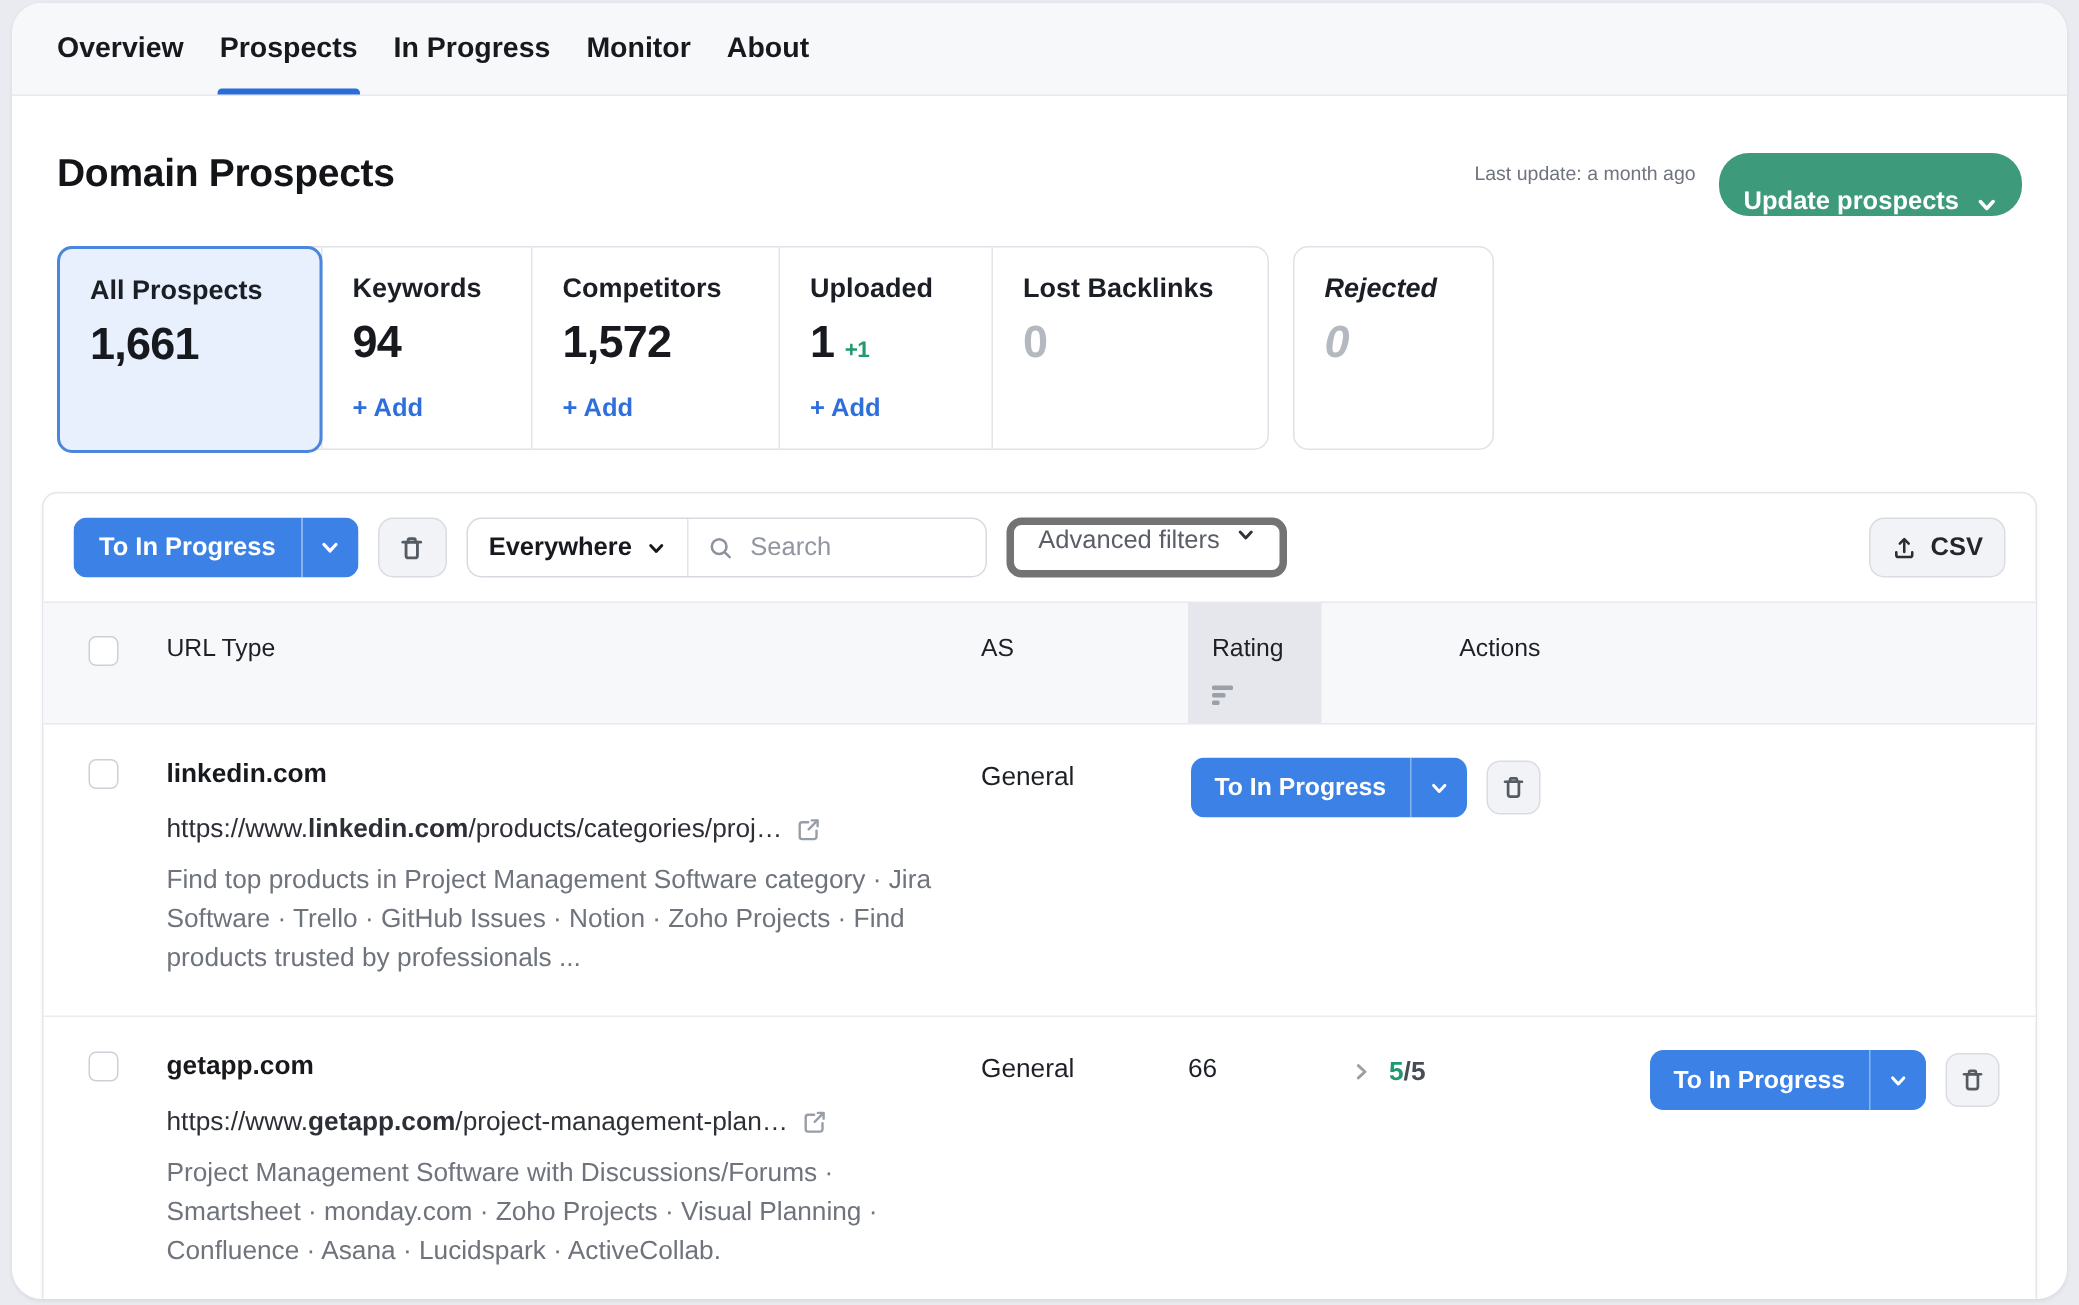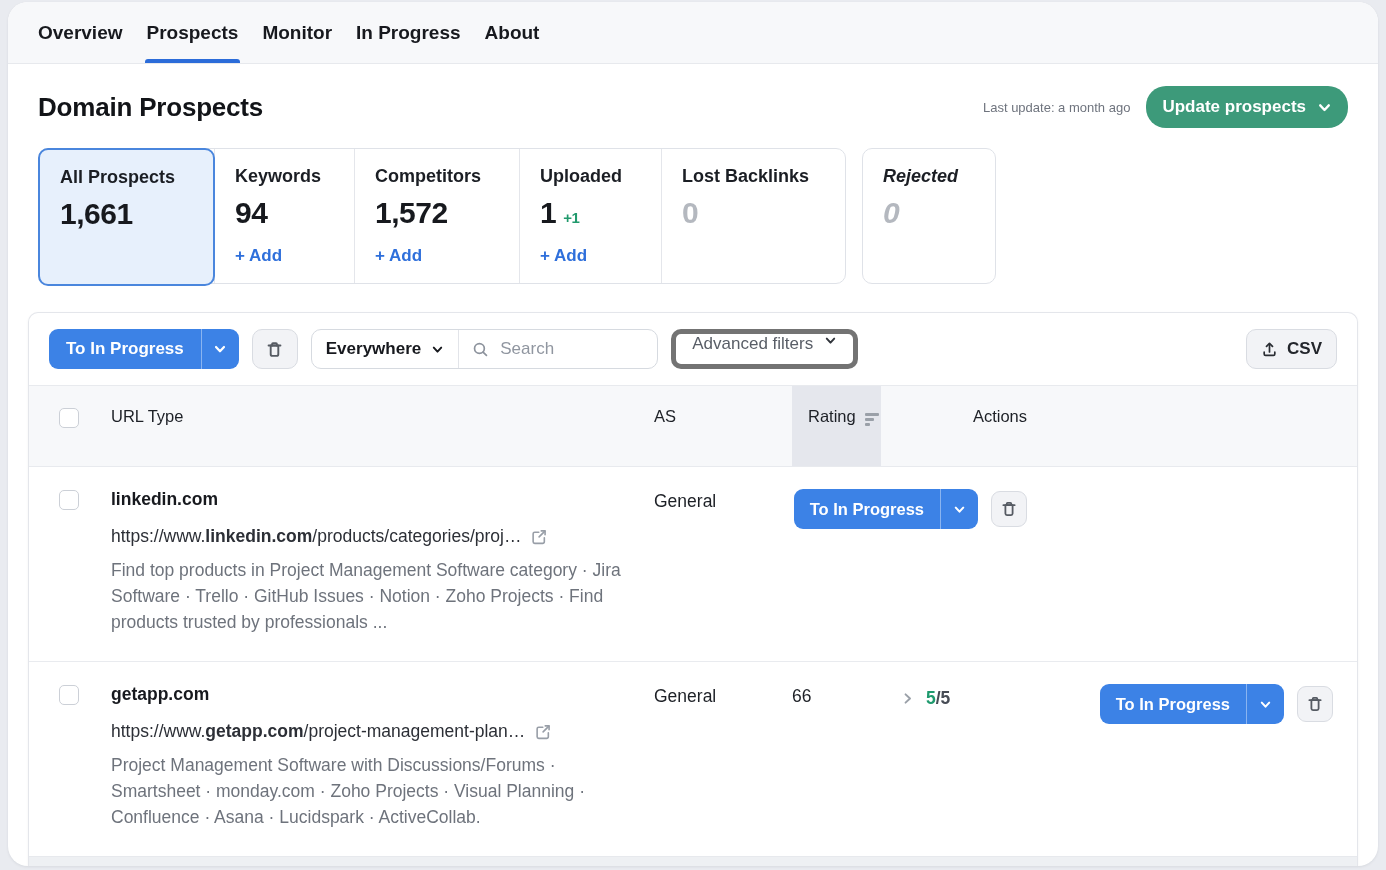--- a/index.html
+++ b/index.html
@@ -18,21 +18,21 @@
   }
   
   .tabbar{height:61px;background:#f7f8fa;border-bottom:1px solid #e7e9ed;display:flex;padding-left:18px;flex:none;}
   .tab{position:relative;display:flex;align-items:center;padding:0 12px;font-size:19px;font-weight:600;color:#17191e;cursor:pointer;}
   .tab.active::after{content:"";position:absolute;left:10px;right:10px;bottom:0;height:4px;border-radius:3px 3px 0 0;background:#2b6cd9;}
   
   .page-header{display:flex;align-items:center;padding:22px 30px 20px;flex:none;}
   .page-title{font-size:26px;font-weight:700;color:#121418;letter-spacing:-.2px;}
   .header-right{margin-left:auto;display:flex;align-items:center;gap:16px;}
   .last-update{font-size:13px;color:#6f747e;}
-  .btn-green{display:flex;align-items:center;gap:11px;height:42px;padding:0 16px;background:#3d9a7a;color:#fff;font-size:17px;font-weight:700;border-radius:20px;cursor:pointer;}
+  .btn-green{display:flex;align-items:flex-end;gap:11px;height:42px;padding:0 16px;background:#3d9a7a;color:#fff;font-size:17px;font-weight:700;border-radius:20px;cursor:pointer;margin-top:16px;}
   
   .cards-row{display:flex;padding:0 30px;gap:16px;flex:none;height:136px;}
   .cards-group{display:flex;border:1px solid #dfe2e8;border-radius:10px;background:#fff;height:136px;box-sizing:border-box;}
   .card{position:relative;padding:17px 20px;box-sizing:border-box;cursor:pointer;}
   .card + .card{border-left:1px solid #e4e6eb;}
   .w-all{width:175px}.w-kw{width:140px}.w-comp{width:165px}.w-up{width:142px}.w-lost{width:184px}
   .card.selected{margin:-1px;width:177px;height:138px;border:2px solid #4a86dd;border-radius:10px;background:#e7f0fc;z-index:1;}
   .card-label{font-size:18px;font-weight:600;color:#1b1e24;}
   .card-value{margin-top:9px;font-size:30px;font-weight:700;color:#17191e;letter-spacing:-.5px;display:flex;align-items:baseline;gap:7px;}
   .card-value.muted{color:#b4b8bf;}
@@ -53,21 +53,21 @@
   .search-box input{border:none;outline:none;font-size:17px;color:#30333a;width:135px;background:transparent;font-family:inherit;}
   .search-box input::placeholder{color:#9096a0;}
   .adv-filters{display:flex;align-items:flex-start;gap:11px;height:40px;padding:0 16px;border:5px solid #737373;border-radius:10px;font-size:17px;color:#595e67;font-weight:500;box-sizing:border-box;cursor:pointer;flex:none;}
   .adv-filters .chev{color:#30343b;}
   .csv-btn{margin-left:auto;display:flex;align-items:center;gap:9px;height:40px;padding:0 14px;background:#f2f3f6;border:1px solid #d9dce2;border-radius:10px;font-size:17px;font-weight:600;color:#23262c;box-sizing:border-box;cursor:pointer;flex:none;}
   
   .grid{display:grid;grid-template-columns:52px 543px 138px 89px 146px 1fr;padding:0 24px 0 30px;}
   .thead{background:#f7f8fa;border-top:1px solid #e8eaee;border-bottom:1px solid #e8eaee;height:82px;flex:none;box-sizing:border-box;font-size:16.5px;color:#1d2026;}
   .th{padding-top:21px;}
   .th-main .sub{margin-top:7px;font-size:16px;color:#878c96;}
-  .th-rating{background:#e5e7ed;height:100%;box-sizing:border-box;padding:21px 0 0 16px;display:flex;gap:9px;align-items:flex-start;}
+  .th-rating{background:#e5e7ed;height:100%;box-sizing:border-box;padding:21px 0 0 16px;display:flex;gap:9px;align-items:flex-start;flex-direction:column;}
   .sort-icon{display:flex;flex-direction:column;gap:2.5px;margin-top:6px;}
   .sort-icon i{display:block;height:2.5px;background:#9aa0a8;border-radius:1px;}
   .sort-icon i:nth-child(1){width:14px;}
   .sort-icon i:nth-child(2){width:9px;}
   .sort-icon i:nth-child(3){width:5px;}
   .th-actions{text-align:right;padding-top:21px;}
   .checkbox{width:20px;height:20px;border:1.5px solid #ccd0d7;border-radius:5px;background:#fff;box-sizing:border-box;cursor:pointer;margin-top:1px;}
   
   .row{padding-top:22px;padding-bottom:26px;}
   .row + .row{border-top:1px solid #e9ebef;}
@@ -87,22 +87,22 @@
   svg{display:block;flex:none;}
 </style>
 </head>
 <body>
 
 <div class="window">
 
   <div class="tabbar">
     <div class="tab">Overview</div>
     <div class="tab active">Prospects</div>
+    <div class="tab">In Progress</div>
     <div class="tab">Monitor</div>
-    <div class="tab">In Progress</div>
     <div class="tab">About</div>
   </div>
 
   <div class="page-header">
     <div class="page-title">Domain Prospects</div>
     <div class="header-right">
       <div class="last-update">Last update: a month ago</div>
       <div class="btn-green">
         <span>Update prospects</span>
         <span class="chev">

